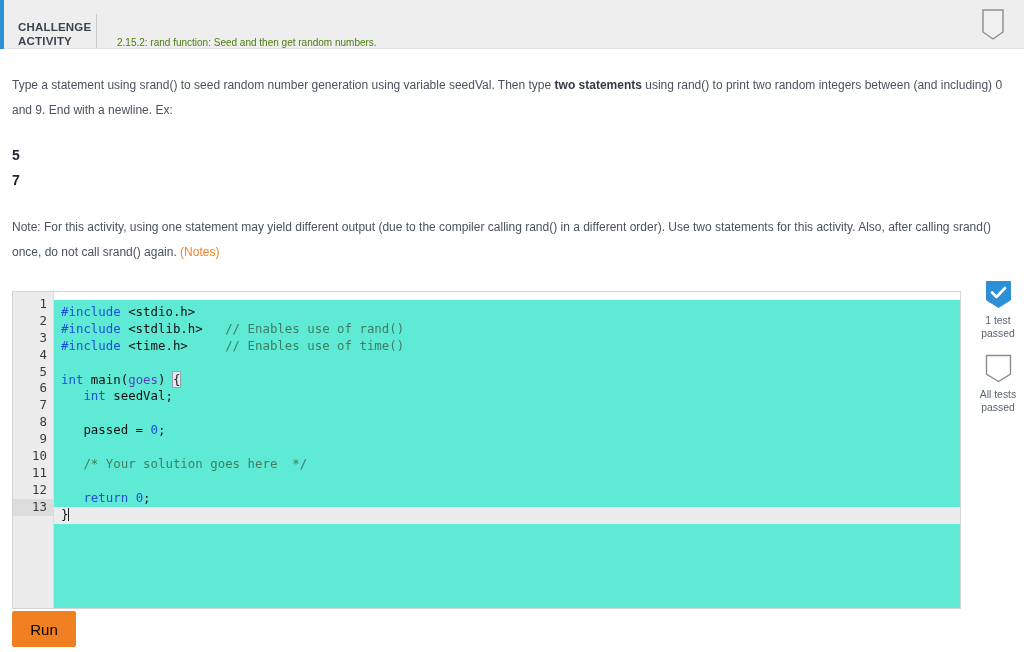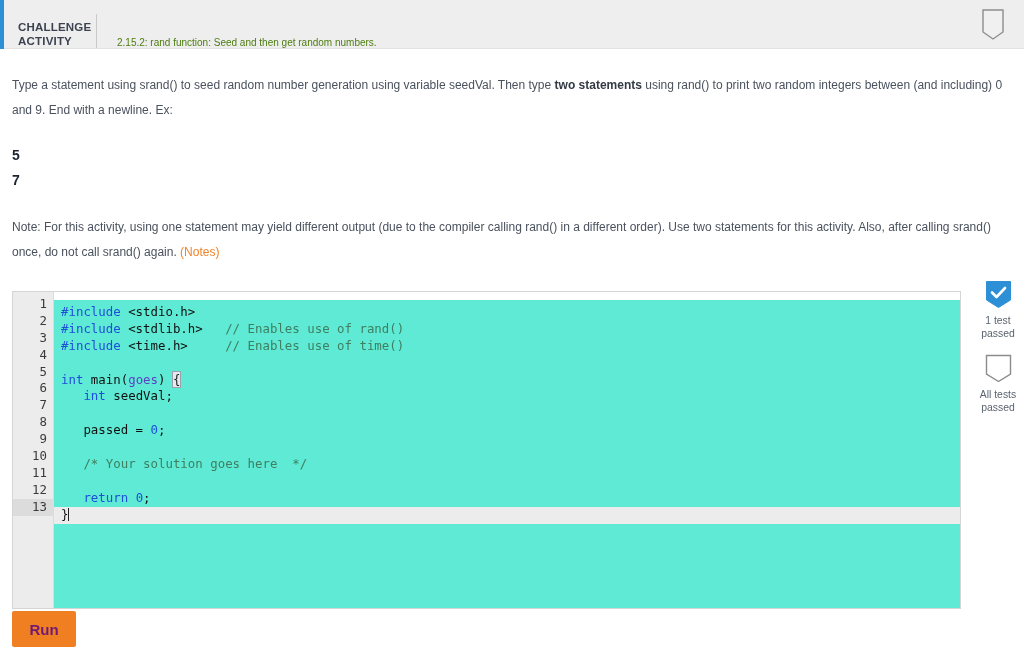--- a/index.html
+++ b/index.html
@@ -149,25 +149,25 @@
     color: #5a6470;
     margin-top: 5px;
     margin-bottom: 14px;
   }
 
   
   .run-btn {
     position: absolute;
     left: 12px; top: 611px;
     background: #f07f22;
-    color: #701a75;
+    color: #000000;
     border: none;
     width: 64px; height: 36px;
     font-size: 15px;
-    font-weight: bold;
+    font-weight: normal;
     font-family: "Liberation Sans", sans-serif;
     border-radius: 2px;
     cursor: pointer;
   }
 </style>
 </head>
 <body>
 
 <div class="header">
   <div class="header-accent"></div>

